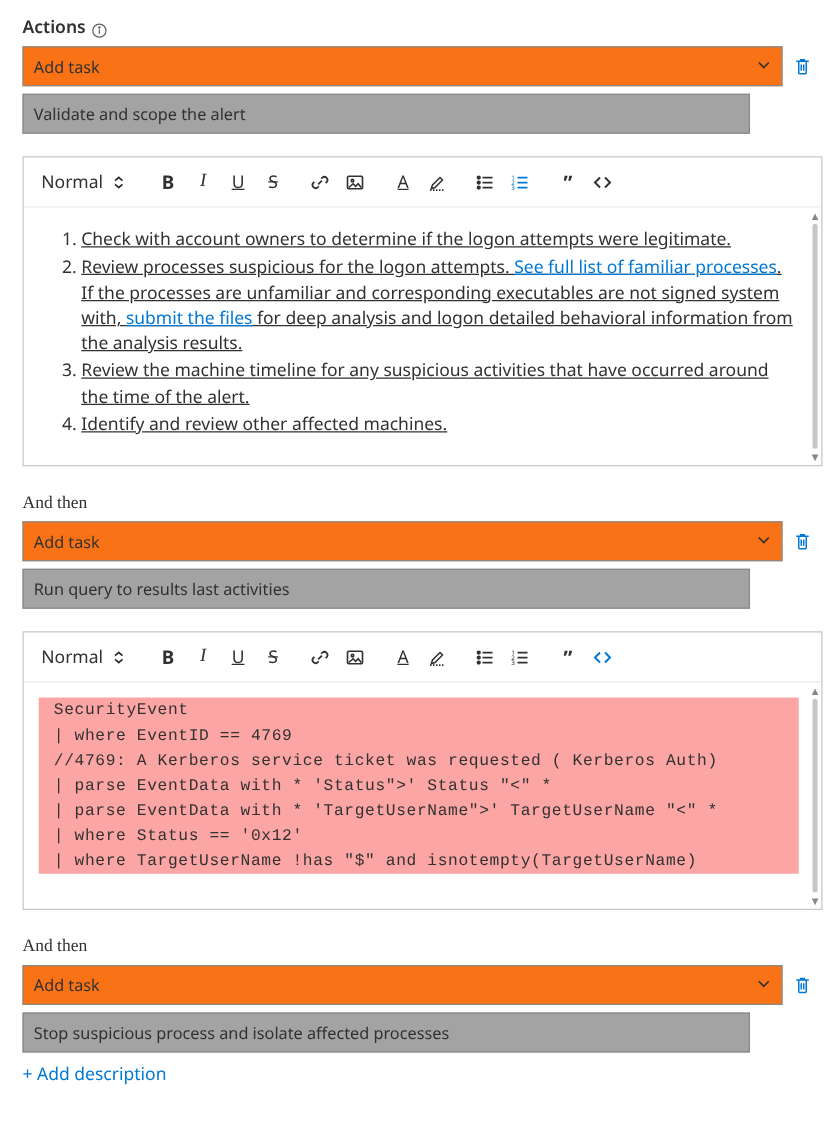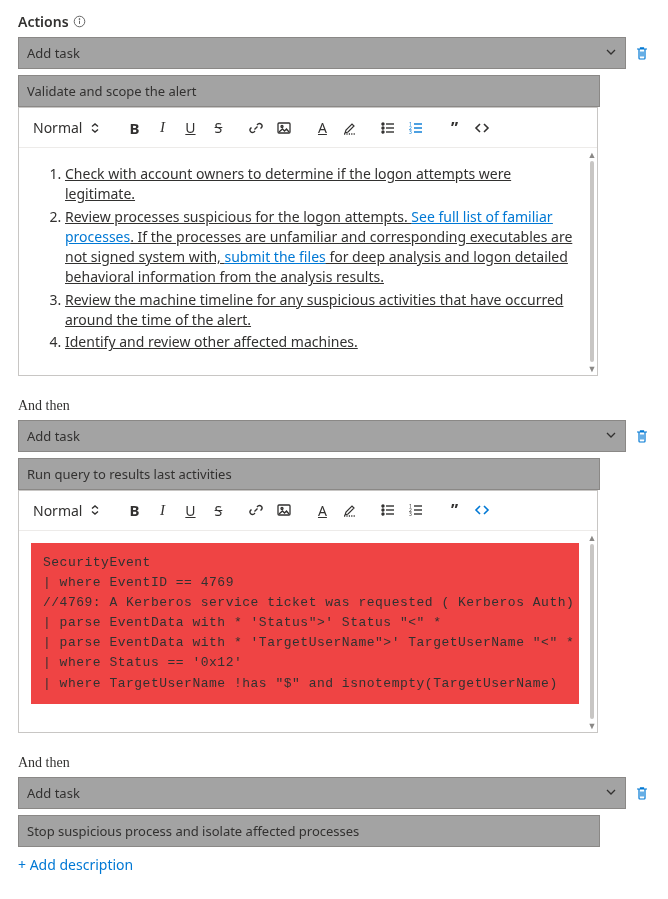--- a/index.html
+++ b/index.html
@@ -10,38 +10,38 @@
     font-size: 13px;
     color: #323130;
     background: #fff;
     width: 668px;
   }
   .section-header {
     font-size: 14px;
     font-weight: 600;
     margin: 0 0 6px 0;
     display: flex;
-    align-items: center;
+    align-items: flex-end;
     gap: 4px;
   }
   .info-icon {
     display: inline-flex;
     align-items: center;
     color: #616161;
   }
   .row-with-trash {
     display: flex;
     align-items: center;
     gap: 8px;
   }
   .dropdown {
     flex: 1;
     height: 32px;
     border: 1px solid #8a8886;
-    background: #a3a3a3;
+    background: #f97316;
     display: flex;
     align-items: center;
     padding: 0 8px;
     cursor: pointer;
     justify-content: space-between;
   }
   .dropdown .chev { color: #323130; }
   .trash-btn {
     color: #0078d4;
     cursor: pointer;
@@ -51,23 +51,23 @@
     width: 582px;
     height: 32px;
     border: 1px solid #8a8886;
     padding: 0 8px;
     margin-top: 6px;
     display: flex;
     align-items: center;
     background: #a3a3a3;
   }
   .editor {
-    width: 580px;
+    width: 640px;
     border: 1px solid #c8c6c4;
-    margin-top: 0;
+    margin-top: 18px;
   }
   .toolbar {
     display: flex;
     align-items: center;
     height: 40px;
     border-bottom: 1px solid #edebe9;
     padding: 0 10px;
     gap: 4px;
     color: #323130;
   }
@@ -112,25 +112,25 @@
     width: 10px;
     display: flex;
     flex-direction: column;
     align-items: center;
     justify-content: space-between;
     padding: 2px 0;
   }
   .scroll-arrow { color: #8a8886; font-size: 9px; line-height: 1; }
   .scroll-thumb { width: 4px; flex: 1; background: #c8c6c4; border-radius: 2px; margin: 2px 0; }
   .code-block {
-    background: #ef4444;
+    background: #fca5a5;
     font-family: Consolas, "Courier New", monospace;
     font-size: 13px;
     letter-spacing: 0.5px;
-    padding: 10px 12px;
+    padding: 0 12px;
     white-space: pre;
     line-height: 1.55;
   }
   .and-then {
     margin: 22px 0 6px 0;
     font-size: 14px;
     font-family: Liberation Serif, serif;
   }
   .link-action {
     color: #0078d4;

